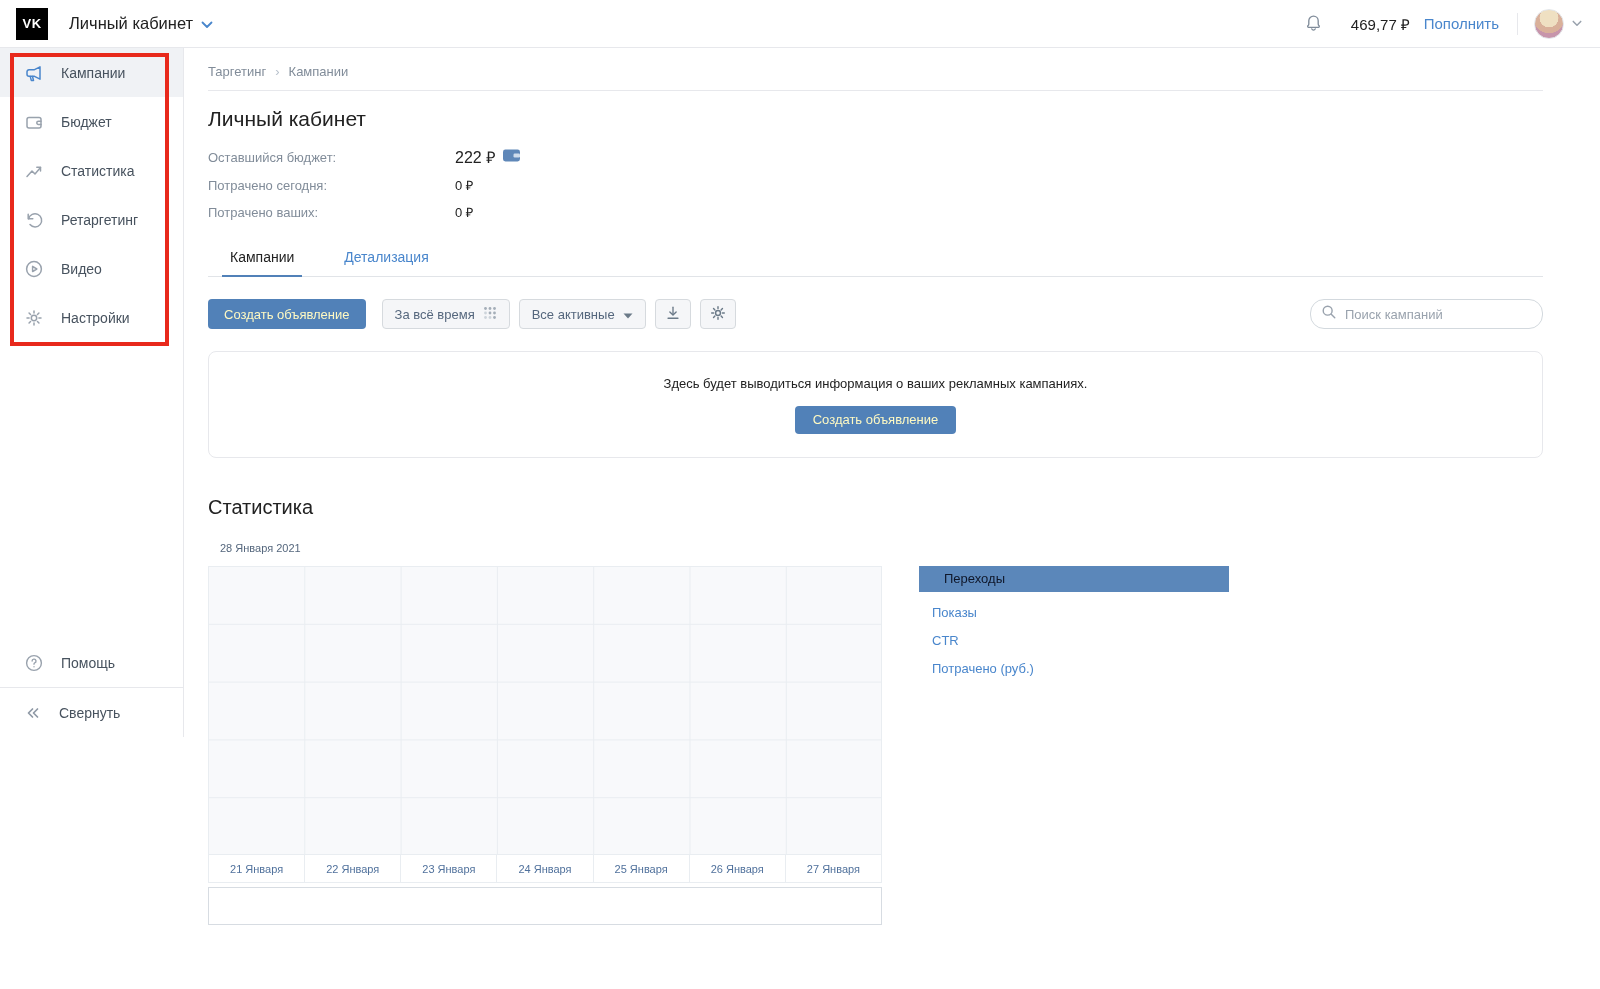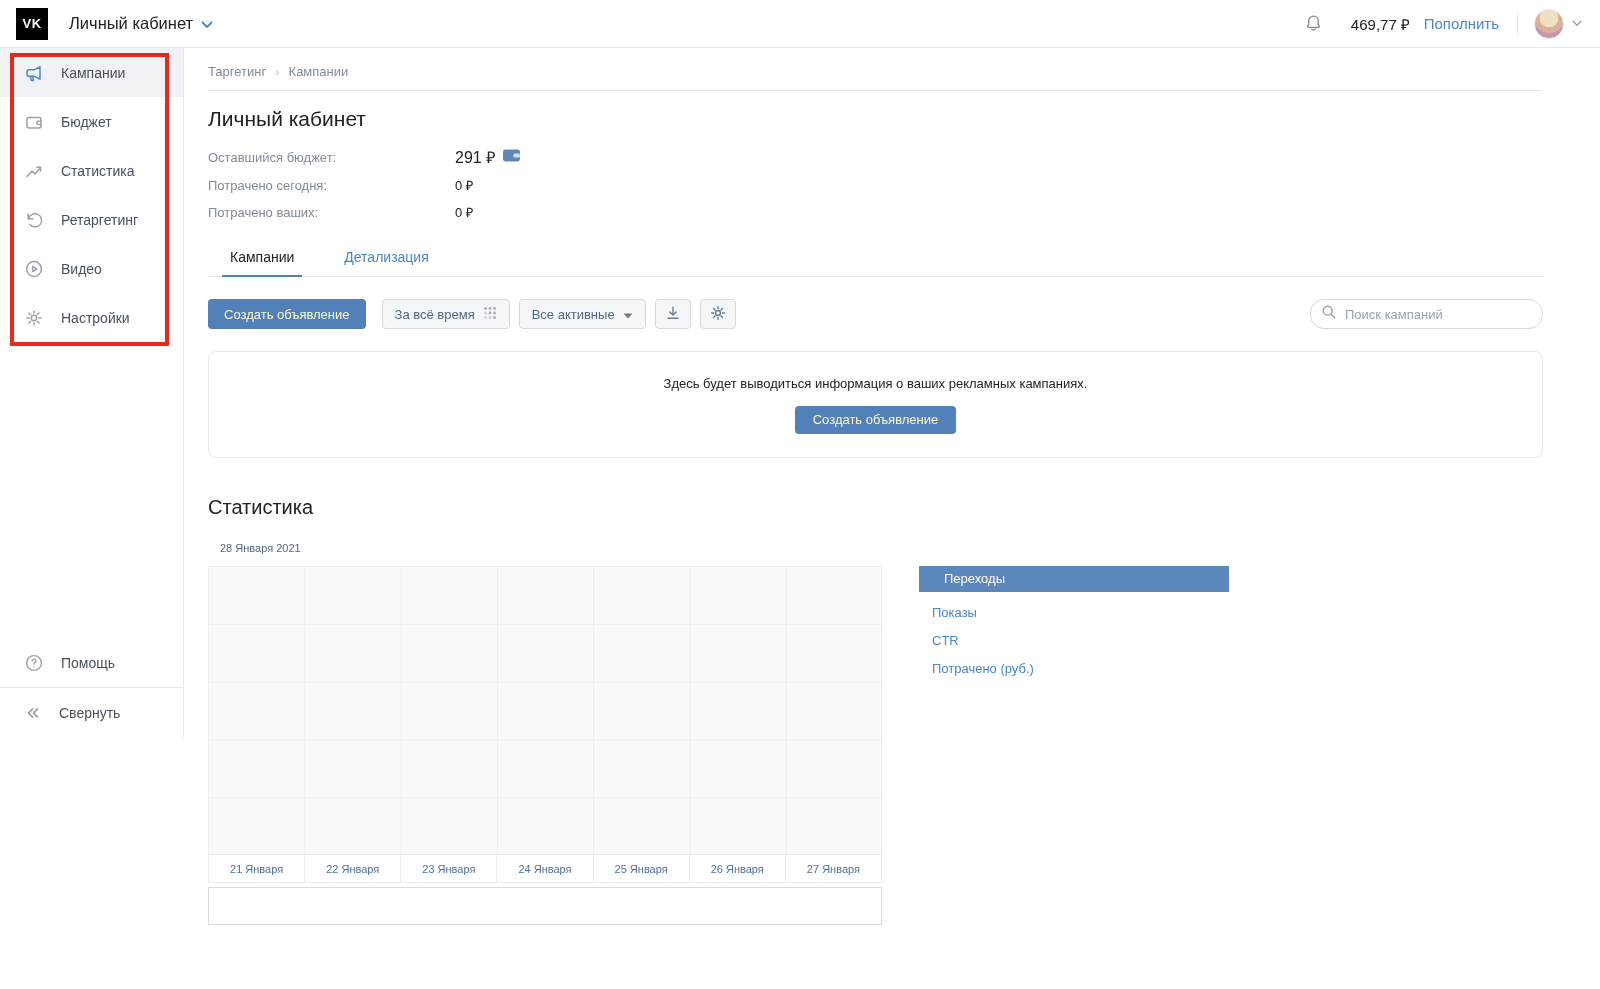--- a/index.html
+++ b/index.html
@@ -136,21 +136,21 @@
     font-size:11px; color:#50719c; background:#fff;
   }
   .range-selector { margin-top:4px; height:38px; border:1px solid #d7dce2; background:#fff; cursor:pointer; }
 
   .legend { margin-left:37px; width:310px; padding-top:0; }
   .legend-item {
     font-size:13px; color:#4986cc; height:28px; line-height:28px;
     padding:0 13px; cursor:pointer;
   }
   .legend-item.selected {
-    background:#5b87ba; color:#ffffff; height:26px; line-height:26px; margin-bottom:7px;padding-left:25px;
+    background:#5b87ba; color:#0f172a; height:26px; line-height:26px; margin-bottom:7px;padding-left:25px;
   }
 </style>
 </head>
 <body>
 
 <div class="app">
 
   <div class="header">
     <div class="logo">
       <span>VK</span>
@@ -272,21 +272,21 @@
       <span>Кампании</span>
     </div>
     <div class="bc-divider"></div>
 
     <h1 class="page-title">Личный кабинет</h1>
 
     <div class="budget">
       <div class="budget-row big">
         <span class="budget-label">Оставшийся бюджет:</span>
         <span class="budget-value">
-          <span>291 ₽</span>
+          <span>222 ₽</span>
           <span class="icn">
             <svg width="17" height="13" viewBox="0 0 17 13">
               <rect x="0" y="0.5" width="17" height="12" rx="2.4" fill="#5f87b8"></rect>
               <rect x="10.5" y="4.5" width="6.5" height="4" rx="1.2" fill="#cfdcec"></rect>
             </svg>
           </span>
         </span>
       </div>
       <div class="budget-row">
         <span class="budget-label">Потрачено сегодня:</span>

